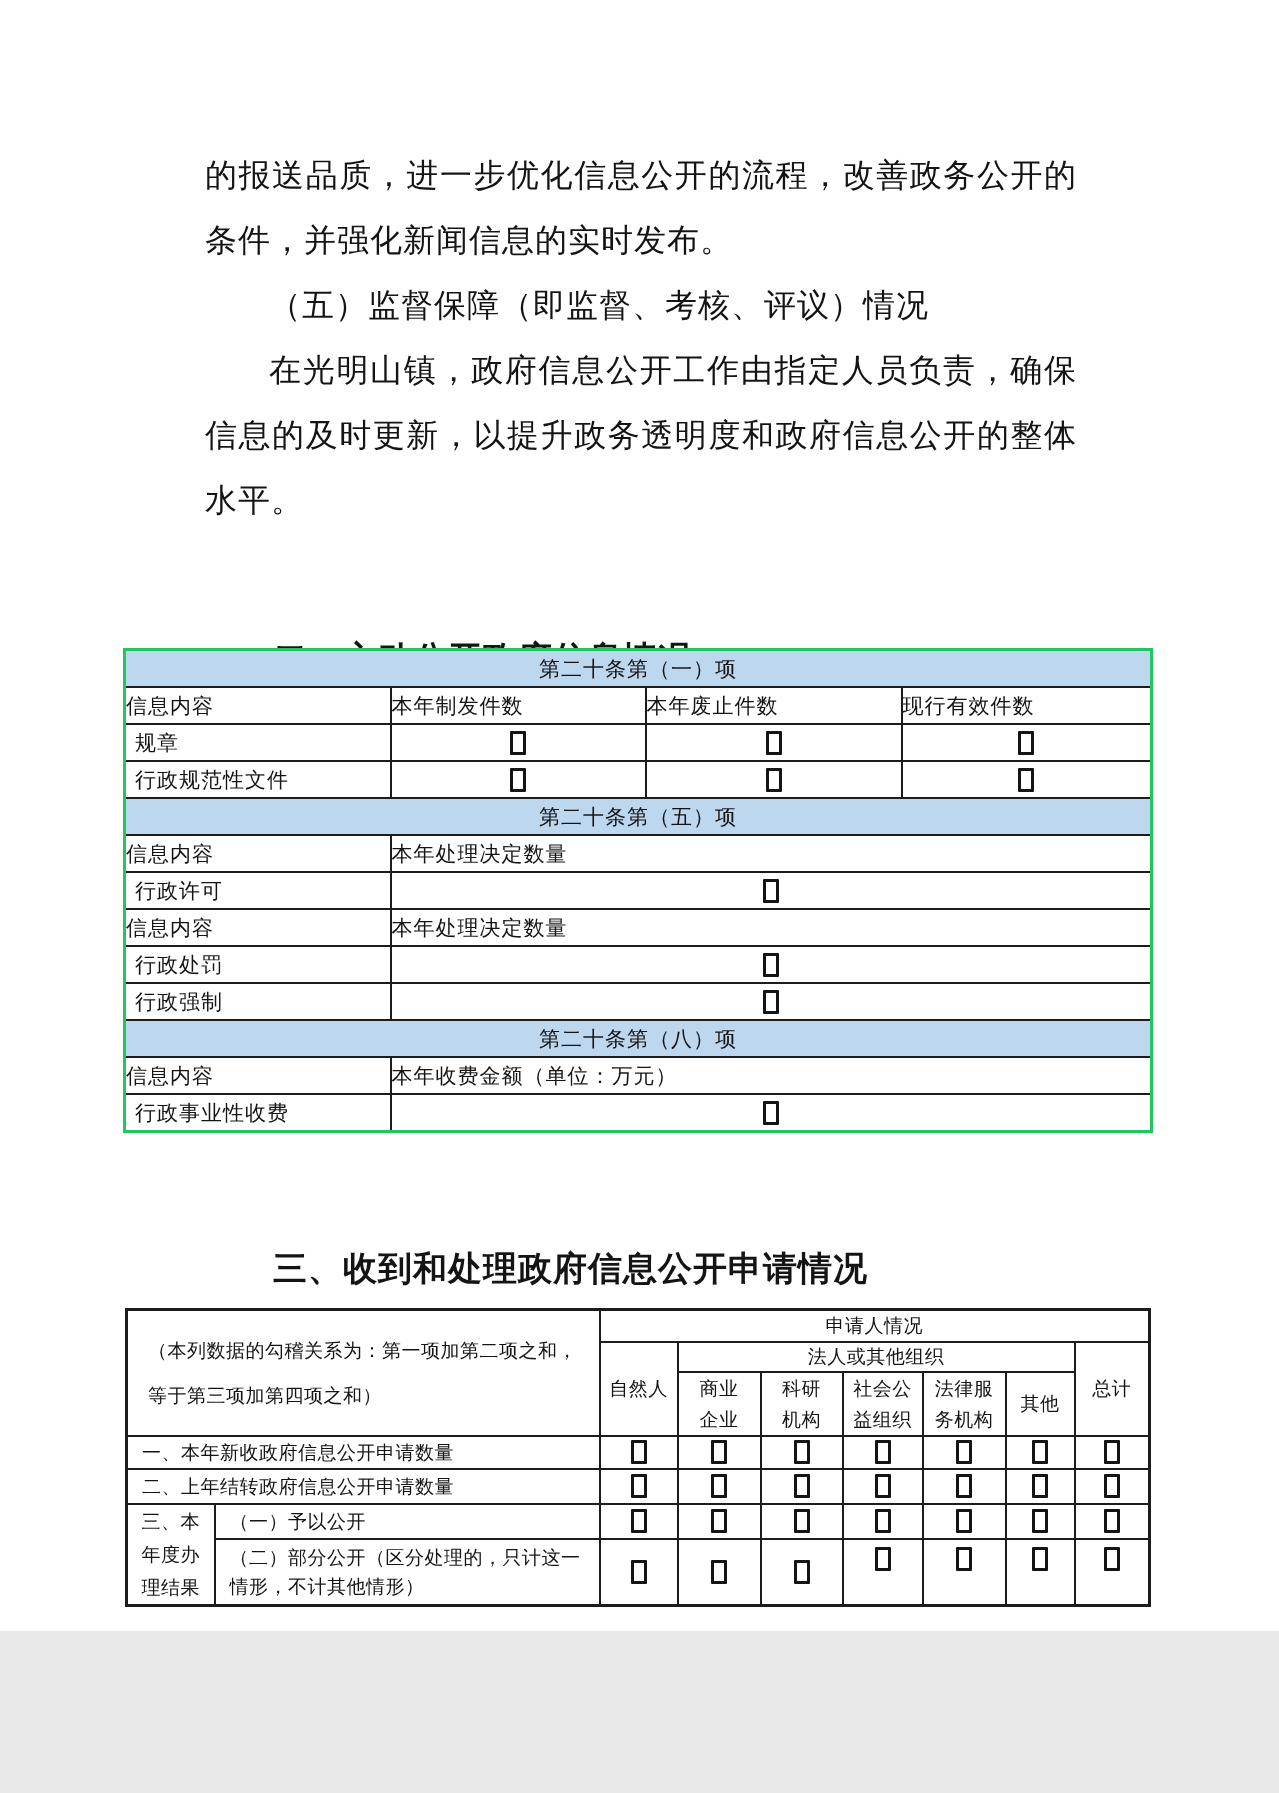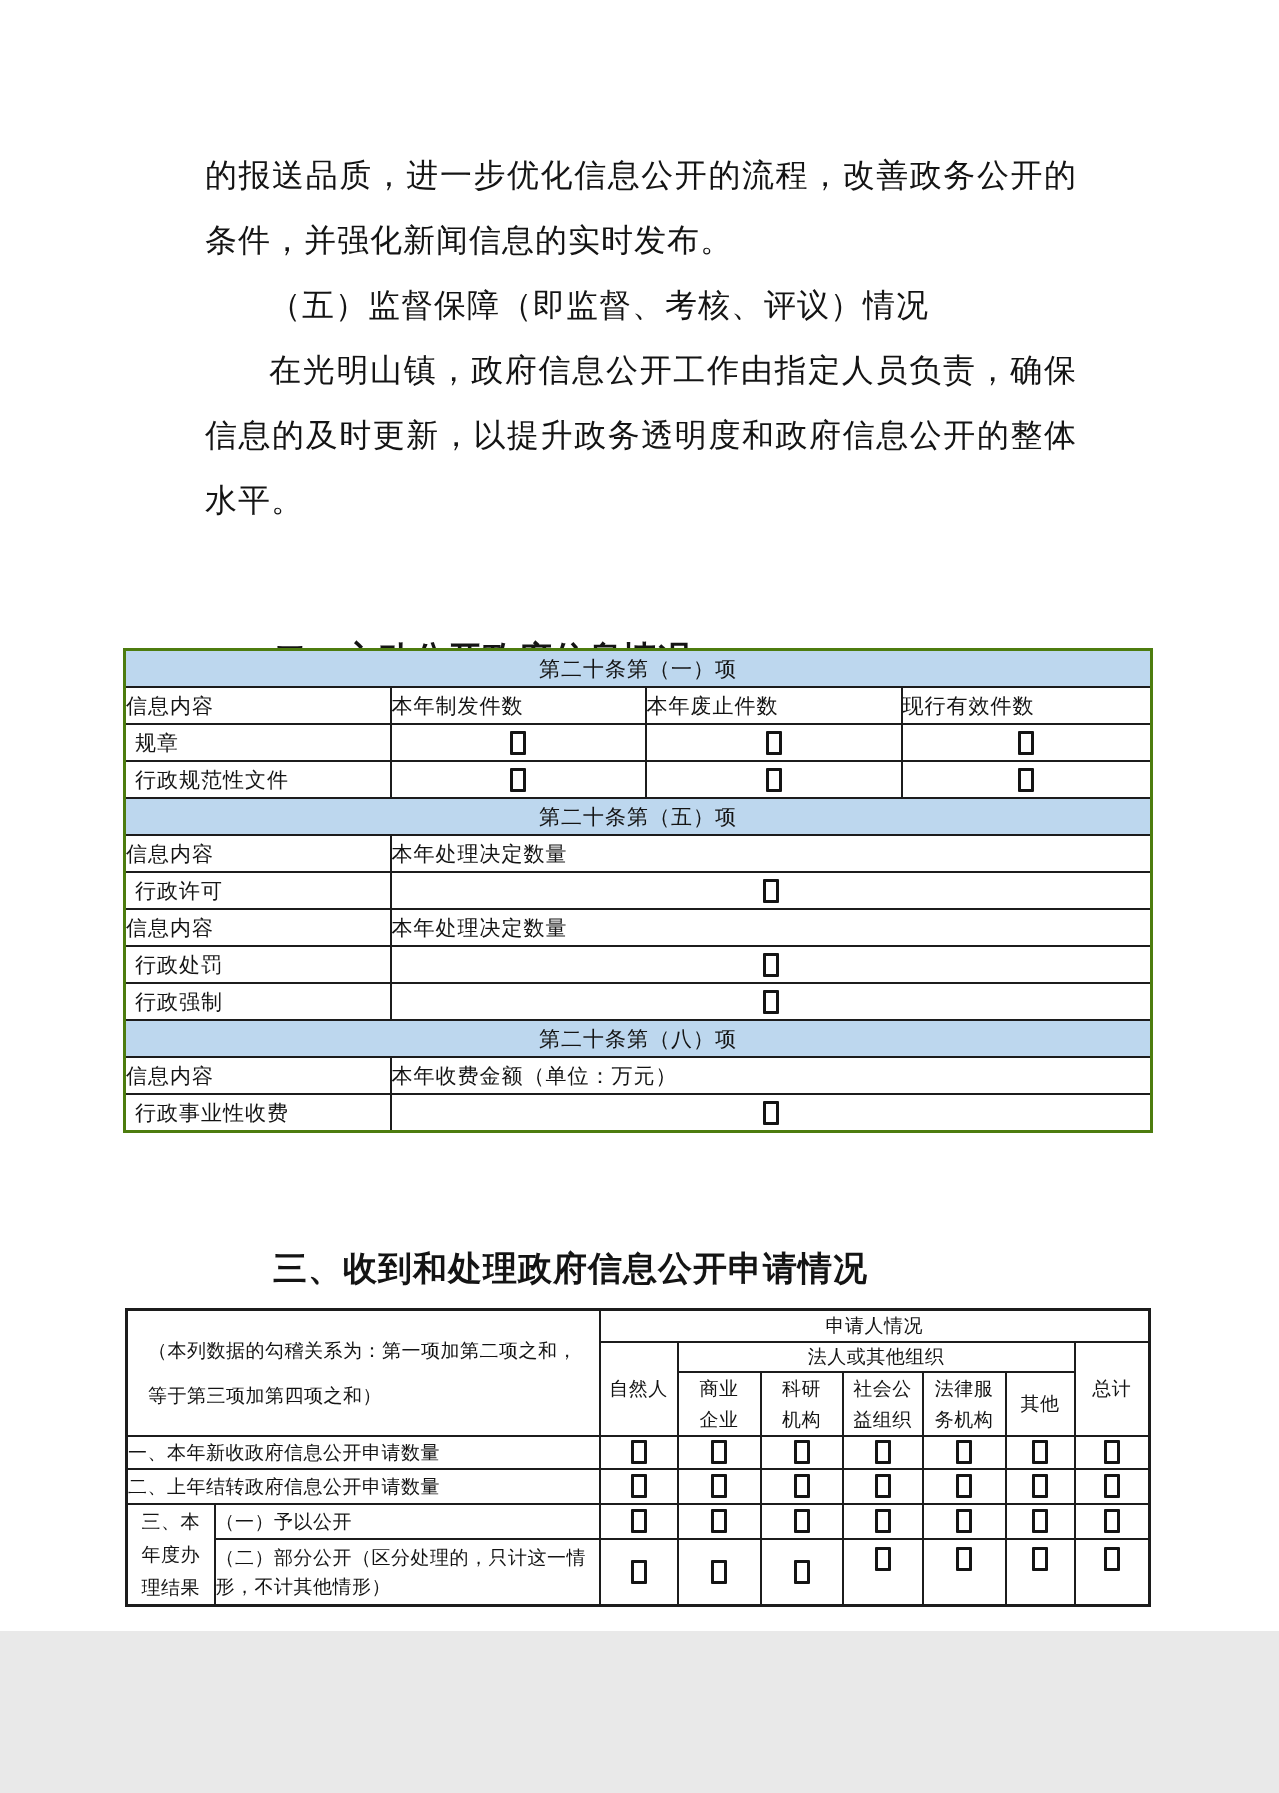--- a/index.html
+++ b/index.html
@@ -23,32 +23,32 @@
   .h2,.h3{
     position:absolute;left:205px;width:980px;
     font-size:34px;font-weight:700;letter-spacing:1px;
     text-indent:2em;line-height:48px;
   }
   .h2{top:590px;margin-top:44px;}
   .h3{top:1244px;}
   
   table{border-collapse:collapse;table-layout:fixed;position:absolute;background:#fff;}
   td{border:2px solid #1c1c1c;vertical-align:middle;padding:0;overflow:hidden;}
-  .t1{left:123px;top:648px;width:1027px;border:3px solid #4d7c0f;font-size:21px;letter-spacing:1px;}
+  .t1{left:123px;top:648px;width:1027px;border:3px solid #22c55e;font-size:21px;letter-spacing:1px;}
   .t1 td{height:35px;}
   .t1 tr.title td{background:#BDD7EE;text-align:center;}
   .t1 tr.ch td{}
   .t1 td.lbl{text-align:left;padding-left:9px;}
   .t2{left:125px;top:1308px;width:1023px;border:3px solid #1c1c1c;font-size:19px;letter-spacing:0.5px;}
   .t2 td{text-align:center;}
   .t2 td.note{
     text-align:left;padding-left:20px;padding-right:8px;
     font-size:19px;line-height:45px;
   }
-  .t2 td.lbl{text-align:left;padding-left:0;padding-right:6px;line-height:29px;}
+  .t2 td.lbl{text-align:left;padding-left:14px;padding-right:6px;line-height:29px;}
   .t2 td.glbl{line-height:33px;}
   .pre{white-space:pre-line;}
   .hr1{height:32px;} .hr2{height:30px;} .hr3{height:64px;line-height:31px;}
   .dr{height:33px;} .dr2{height:35px;} .dr3{height:33px;} .dr4{height:62px;}
   td.num{text-align:center;}
   td.vtop{vertical-align:top;padding-top:7px;}
   
   .zero{
     display:inline-block;width:10px;height:18px;
     border:3px solid #141414;border-radius:1px;

